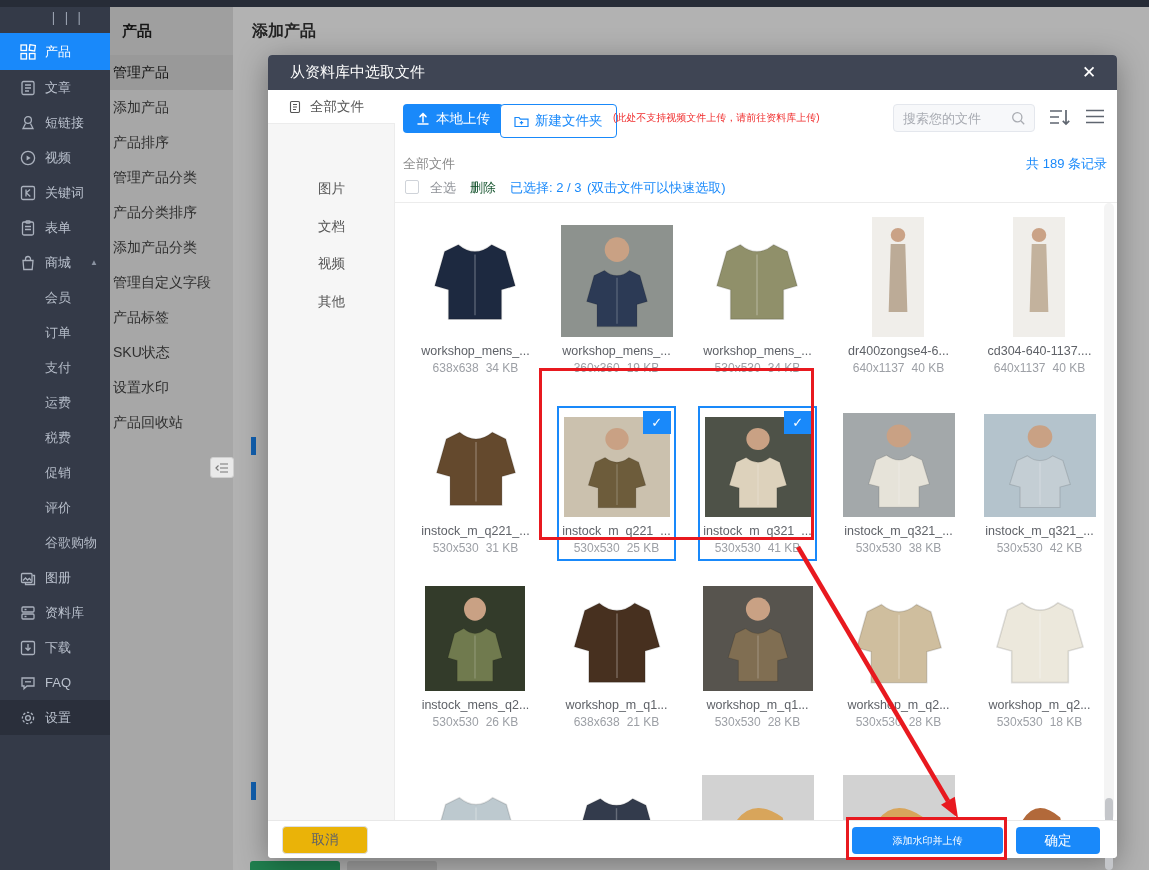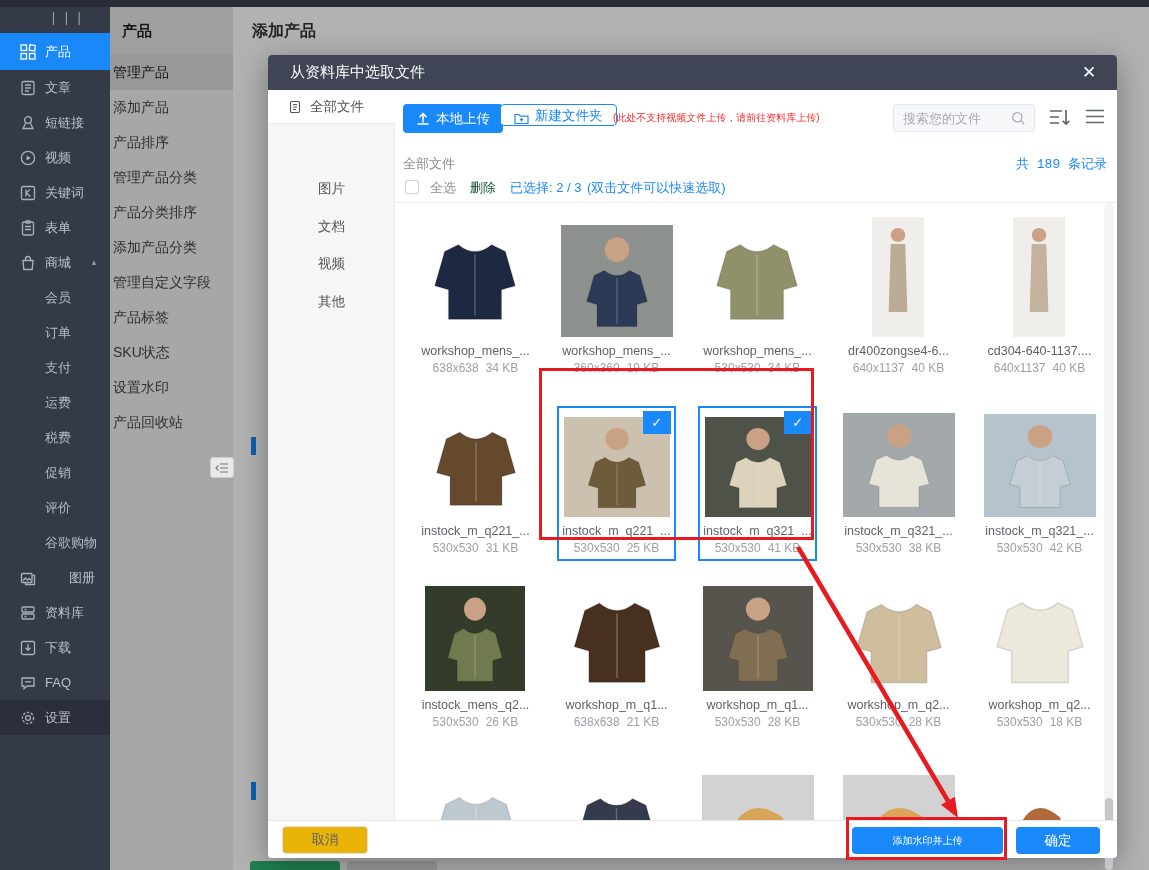--- a/index.html
+++ b/index.html
@@ -44,32 +44,32 @@
 
   .tabpanel { position:absolute; left:0; top:35px; width:127px; height:730px; background:#f6f6f6; border-right:1px solid #ececec; }
   .tab { position:absolute; left:0; width:127px; height:34px; display:flex; align-items:center; font-size:13.5px; color:#555; cursor:pointer; }
   .tab .tlabel { margin-left:50px; }
   .tab.first { height:34px; background:#fff; border-bottom:1px solid #ececec; }
   .tab.first .tlabel { margin-left:8px; }
   .tab .ic { margin-left:20px; display:inline-flex; }
 
   .toolbar { position:absolute; left:127px; top:35px; width:722px; height:62px; }
   .btn-upload { position:absolute; left:8px; top:14px; height:29px; padding:0 13px; background:#1989fa; color:#fff; font-size:13.5px; border:none; border-radius:4px; display:flex; align-items:center; gap:6px; cursor:pointer; }
-  .btn-newfolder { position:absolute; left:105px; top:14px; height:22px; padding:0 13px; background:#fff; color:#1989fa; font-size:13.5px; border:1px solid #1989fa; border-radius:4px; display:flex; align-items:flex-end; gap:6px; cursor:pointer; }
+  .btn-newfolder { position:absolute; left:105px; top:14px; height:34px; padding:0 13px; background:#fff; color:#1989fa; font-size:13.5px; border:1px solid #1989fa; border-radius:4px; display:flex; align-items:center; gap:6px; cursor:pointer; }
   .warn { position:absolute; left:218px; top:21px; font-size:10px; color:#f02d2d; white-space:nowrap; }
   .searchbox { position:absolute; right:82px; top:14px; width:142px; height:28px; background:#f7f8fa; border:1px solid #e4e7ed; border-radius:4px; }
   .searchbox input { position:absolute; left:9px; top:1px; width:105px; height:24px; border:none; outline:none; background:transparent; font-size:13px; color:#606266; font-family:inherit; }
   .searchbox input::placeholder { color:#a8abb2; }
   .searchbox .mag { position:absolute; right:8px; top:6px; }
   .icon-sort { position:absolute; right:46px; top:18px; cursor:pointer; }
   .icon-list { position:absolute; right:12px; top:18px; cursor:pointer; }
 
   .listheader { position:absolute; left:127px; top:97px; width:722px; height:22px; }
   .lh-section { position:absolute; left:8px; top:3px; font-size:13px; color:#8a8a8a; }
-  .lh-count { position:absolute; right:10px; top:3px; font-size:13px; color:#1989fa;font-family:Liberation Mono, monospace; }
+  .lh-count { position:absolute; right:10px; top:3px; font-size:13px; color:#1989fa; }
 
   .selbar { position:absolute; left:127px; top:121px; width:722px; height:26px; font-size:13px; }
   .selbar .cb { position:absolute; left:10px; top:4px; width:14px; height:14px; border:1px solid #cfd3d9; border-radius:2px; background:#fff; cursor:pointer; }
   .selbar .t-all { position:absolute; left:35px; top:3px; color:#8d9096; cursor:pointer; }
   .selbar .t-del { position:absolute; left:75px; top:3px; color:#14532d; cursor:pointer; }
   .selbar .t-sel { position:absolute; left:115px; top:3px; color:#1989fa; }
   .selbar .t-hint{ position:absolute; left:192px; top:3px; color:#1989fa; }
   .selbar .divider { position:absolute; left:0; top:26px; width:722px; height:1px; background:#ececec; }
 
   .filearea { position:absolute; left:127px; top:148px; width:710px; height:617px; overflow:hidden; }
@@ -208,21 +208,21 @@
           <span class="sb-caret">▲</span>
         </div>
         <div class="sb-sub" style="top: 280px;">会员</div>
         <div class="sb-sub" style="top: 315px;">订单</div>
         <div class="sb-sub" style="top: 350px;">支付</div>
         <div class="sb-sub" style="top: 385px;">运费</div>
         <div class="sb-sub" style="top: 420px;">税费</div>
         <div class="sb-sub" style="top: 455px;">促销</div>
         <div class="sb-sub" style="top: 490px;">评价</div>
         <div class="sb-sub" style="top: 525px;">谷歌购物</div>
-        <div class="sb-item" style="top: 560px; gap: 24px;">
+        <div class="sb-item" style="top: 560px;">
           <span class="ic">
             <svg width="16" height="16" viewBox="0 0 16 16">
               <rect x="1.5" y="3.5" width="10.5" height="9" rx="1" stroke="#aab1bd" stroke-width="1.3" fill="none"></rect>
               <path d="M12.5 5.5h2v9h-9v-1.5" stroke="#aab1bd" stroke-width="1.3" fill="none"></path>
               <path d="M3 10.5l2.5-2.5 2 2 1.8-1.5 2 2" stroke="#aab1bd" stroke-width="1.3" fill="none"></path>
             </svg>
           </span>
           <span>图册</span>
         </div>
         <div class="sb-item" style="top: 595px;">

